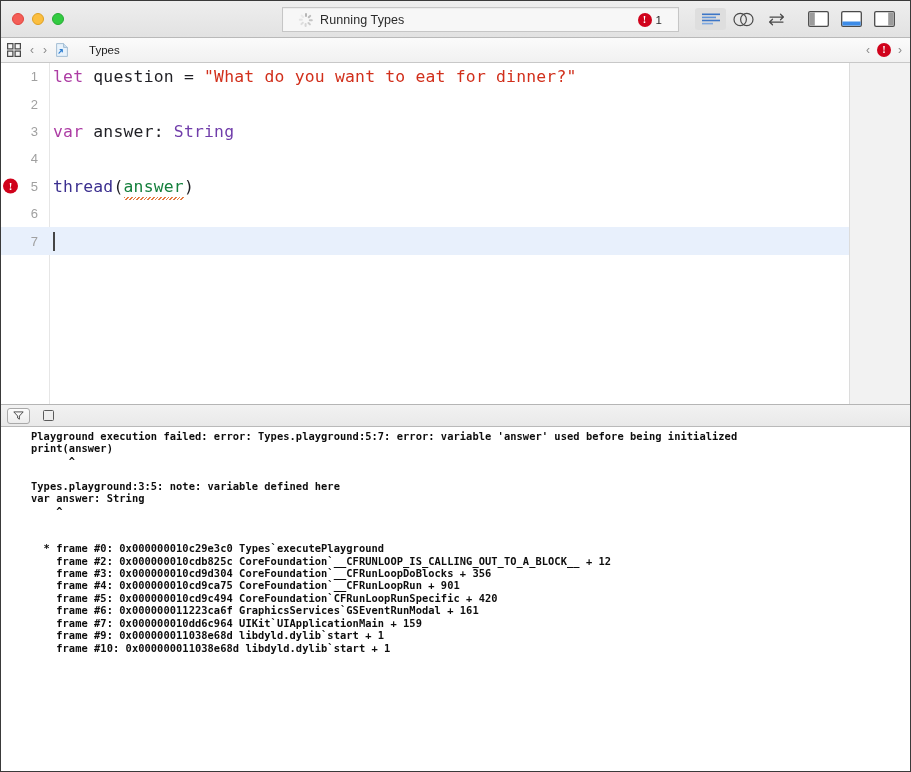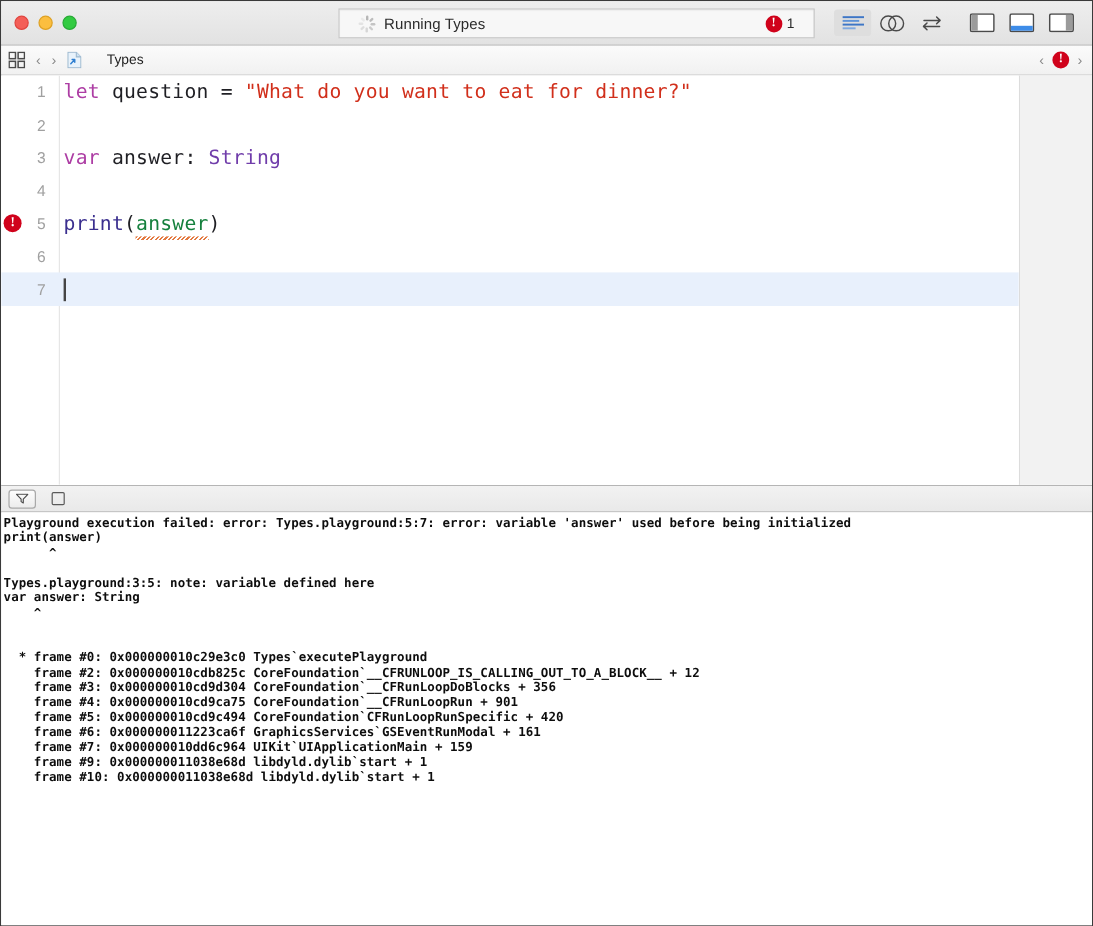--- a/index.html
+++ b/index.html
@@ -157,20 +157,21 @@
     display:flex; align-items:center; justify-content:center;
   }
   .dbg-btn.plain { border:none; background:transparent; width:20px; }
   .sq-ico { width:11px; height:11px; border:1.4px solid #5a5a5a; border-radius:1.5px; }
 
   #console {
     flex:1;
     background:#ffffff;
     overflow:hidden;
     padding:3px 0 0 2px;
+    margin-left:28px;
   }
   .con-line {
     font-family:"DejaVu Sans Mono","Liberation Mono",monospace;
     font-size:10.4px;
     font-weight:bold;
     color:#0d0d0d;
     line-height:12.45px;
     white-space:pre;
     letter-spacing:0.05px;
   }
@@ -303,21 +304,21 @@
       </div>
 
       <div class="code-row">
         <span class="ln">4</span>
         <span class="code-text"></span>
       </div>
 
       <div class="code-row">
         <span class="bp-marker">!</span>
         <span class="ln">5</span>
-        <span class="code-text"><span class="fn">print</span><span>(</span><span class="var"><span>answer</span><span class="squiggle"></span></span><span>)</span></span>
+        <span class="code-text"><span class="fn">thread</span><span>(</span><span class="var"><span>answer</span><span class="squiggle"></span></span><span>)</span></span>
       </div>
 
       <div class="code-row">
         <span class="ln">6</span>
         <span class="code-text"></span>
       </div>
 
       <div class="code-row current">
         <span class="ln">7</span>
         <span class="code-text"><span class="caret"></span></span>

